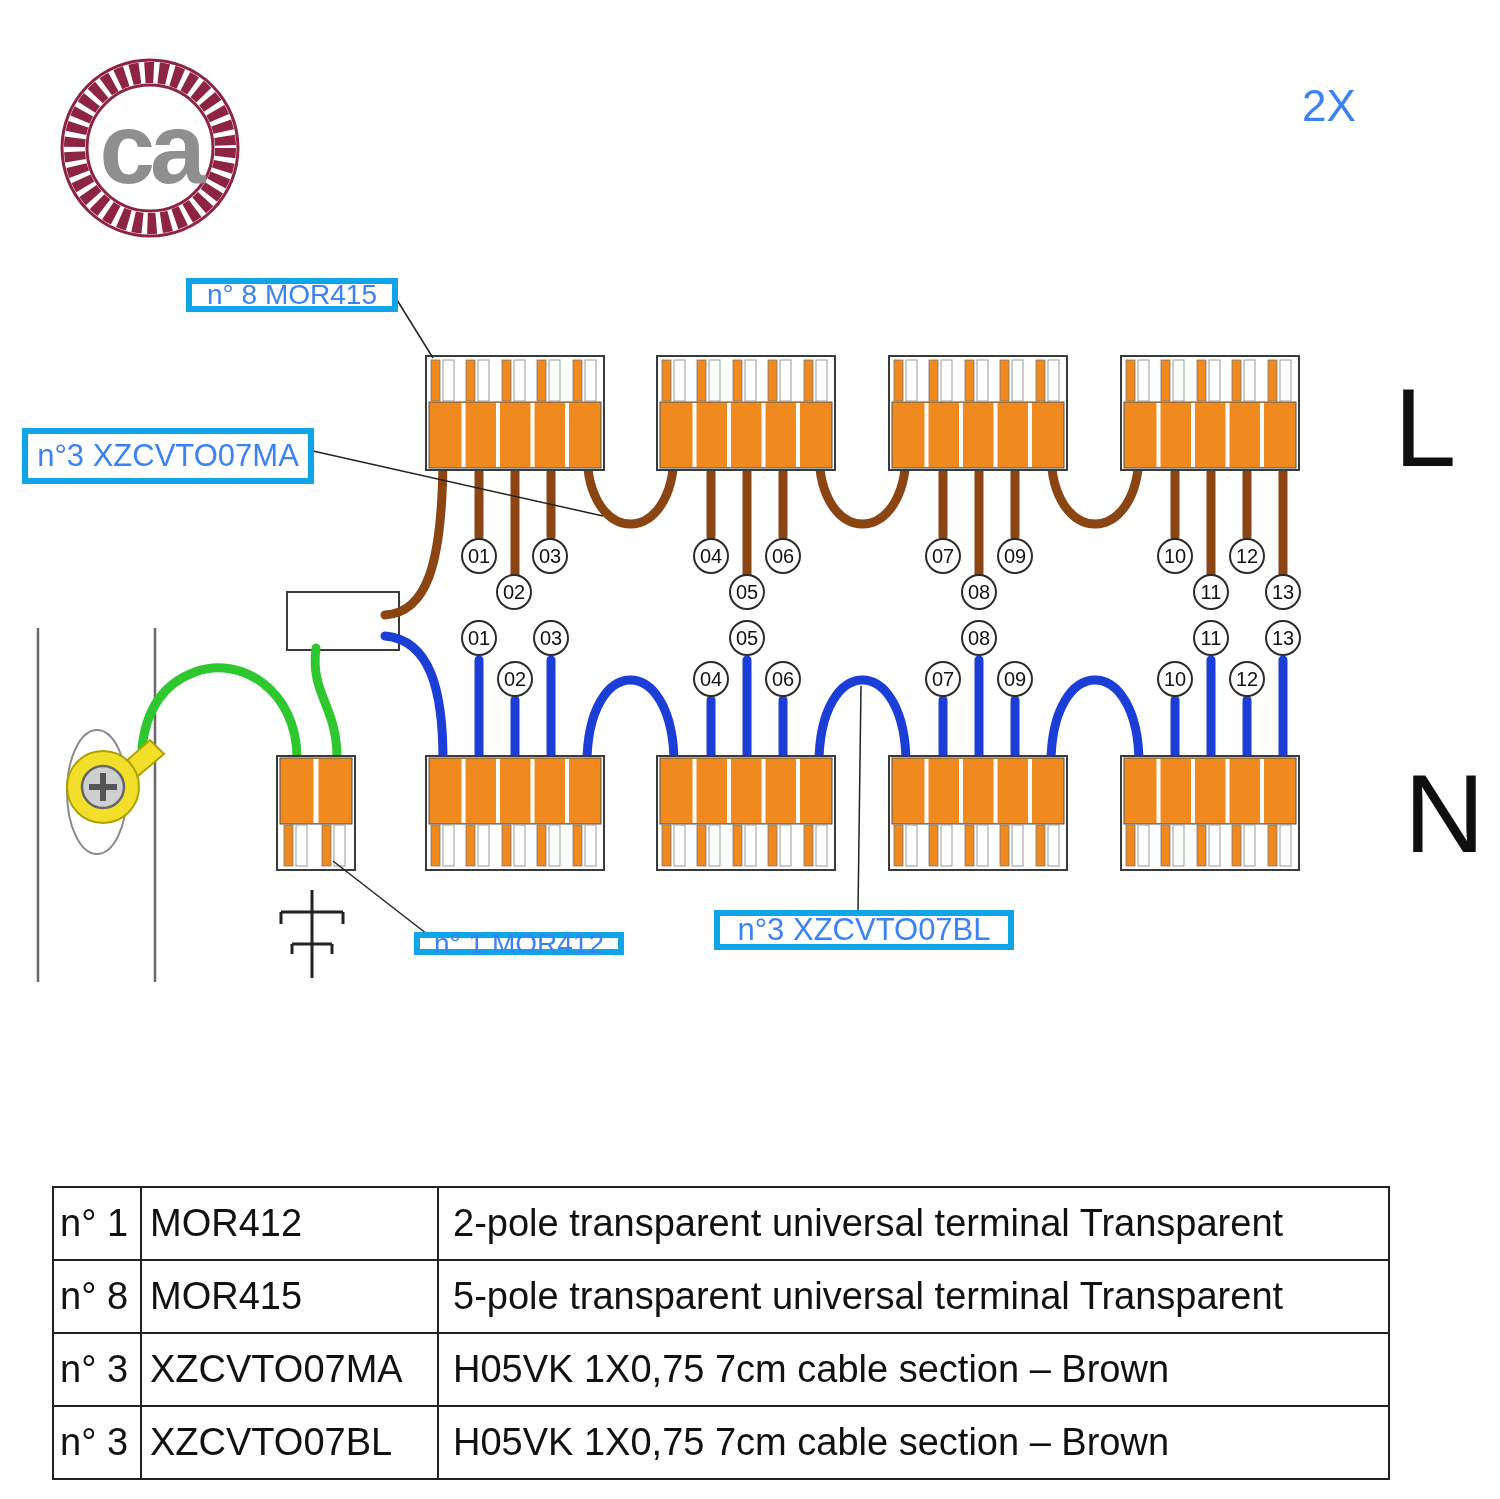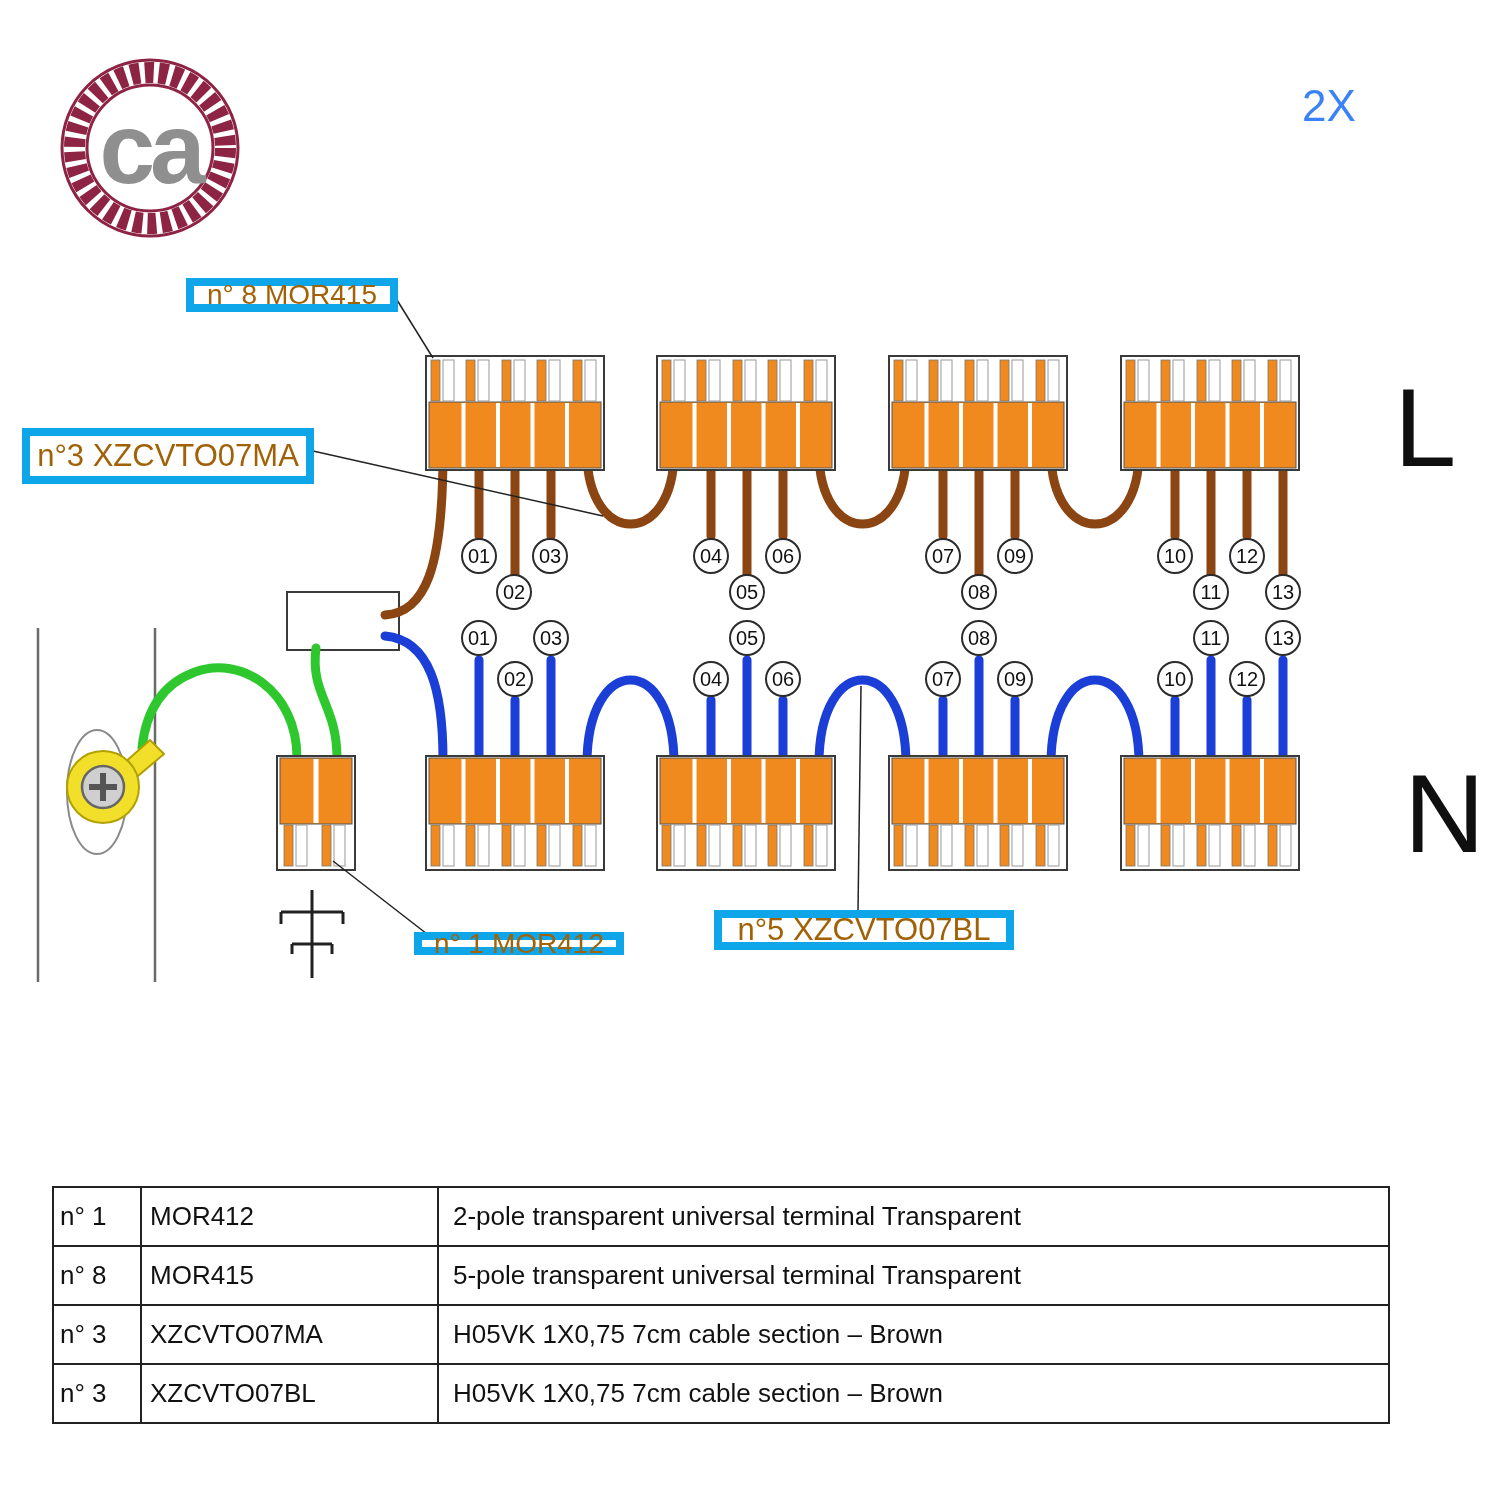--- a/index.html
+++ b/index.html
@@ -1,22 +1,22 @@
 <!DOCTYPE html>
 <html><head>
 <meta charset="utf-8">
 <style>
   html,body{margin:0;padding:0;background:#fff;font-family:"Liberation Sans",sans-serif;}
   .stage{position:relative;width:1500px;height:1499px;background:#fff;overflow:hidden;}
   .stage > svg{position:absolute;left:0;top:0;}
-  .callout{position:absolute;background:#fff;border:8px solid #0ea5e9;display:flex;align-items:center;justify-content:center;color:#a16207;white-space:nowrap;box-sizing:border-box;}
+  .callout{position:absolute;background:#fff;border:6px solid #0ea5e9;display:flex;align-items:center;justify-content:center;color:#3b82f6;white-space:nowrap;box-sizing:border-box;}
   .bigletter{position:absolute;font-size:112px;line-height:1;color:#0f0f0f;}
   .qty{position:absolute;font-size:44px;line-height:1;color:#3b82f6;}
   .parts-table{position:absolute;left:52px;top:1186px;width:1338px;border-collapse:collapse;table-layout:fixed;}
-  .parts-table td{border:2px solid #222;height:55px;font-size:26px;color:#111;padding:1px 8px;white-space:nowrap;overflow:hidden;}
+  .parts-table td{border:2px solid #222;height:55px;font-size:38px;color:#111;padding:8px 8px;white-space:nowrap;overflow:hidden;}
   .parts-table td.c1{padding-left:6px;}
   .parts-table td.c3{padding-left:14px;margin-left:40px;}
   
   .wire-brown{fill:none;stroke:#8B4513;stroke-width:9;stroke-linecap:round;}
   .wire-blue{fill:none;stroke:#1B3FD6;stroke-width:9;stroke-linecap:round;}
   .wire-green{fill:none;stroke:#2EC82E;stroke-width:9;stroke-linecap:round;}
   .leader{stroke:#222;stroke-width:1.5;fill:none;}
   .badge{fill:#fff;stroke:#2b2b2b;stroke-width:2;}
   .badge-t{font:20px "Liberation Sans",sans-serif;text-anchor:middle;fill:#111;}
   .blk{fill:#fff;stroke:#3a3a3a;stroke-width:2;}
@@ -257,21 +257,21 @@
       <circle cx="150" cy="148" r="88" fill="none" stroke="#8E2444" stroke-width="3"></circle>
       <circle cx="150" cy="148" r="63" fill="none" stroke="#8E2444" stroke-width="3"></circle>
       <circle cx="150" cy="148" r="75.5" fill="none" stroke="#8E2444" stroke-width="21" stroke-dasharray="9 5"></circle>
       <text x="150" y="183" style="font:bold 100px 'Liberation Sans',sans-serif;fill:#8F8F8F;text-anchor:middle;letter-spacing:-5px">ca</text>
     </g>
   </svg>
 
   <div class="callout" style="left:186px;top:278px;width:212px;height:34px;font-size:28px;">n° 8 MOR415</div>
   <div class="callout" style="left:22px;top:428px;width:292px;height:56px;font-size:31px;">n°3 XZCVTO07MA</div>
   <div class="callout" style="left:414px;top:932px;width:210px;height:23px;font-size:28px;">n° 1 MOR412</div>
-  <div class="callout" style="left:714px;top:910px;width:300px;height:40px;font-size:31px;">n°5 XZCVTO07BL</div>
+  <div class="callout" style="left:714px;top:910px;width:300px;height:40px;font-size:31px;">n°3 XZCVTO07BL</div>
 
   <div class="qty" style="left:1302px;top:84px;">2X</div>
   <div class="bigletter" style="left:1394px;top:372px;">L</div>
   <div class="bigletter" style="left:1404px;top:758px;">N</div>
 
   <table class="parts-table">
     <colgroup>
         <col style="width:88px">
         <col style="width:297px">
         <col>

